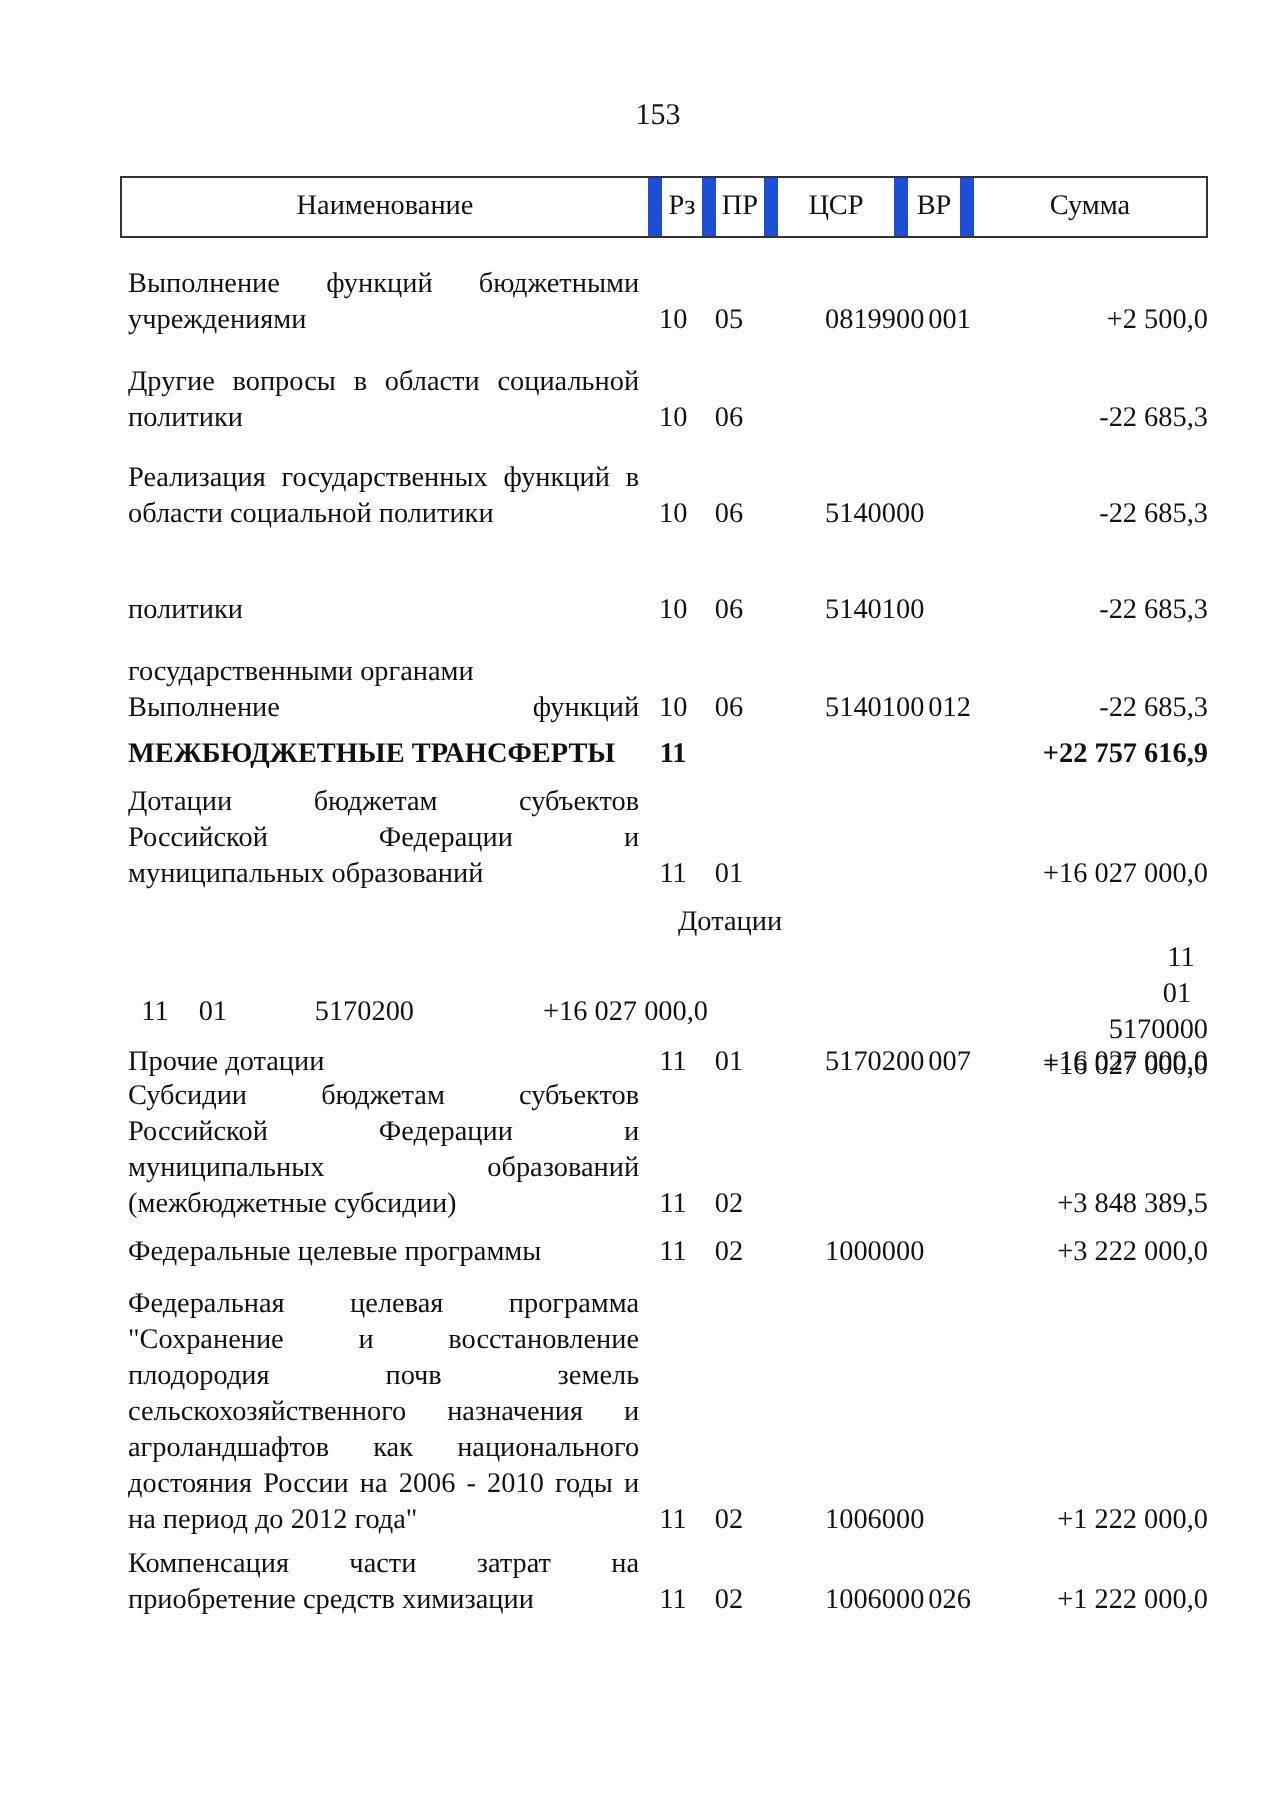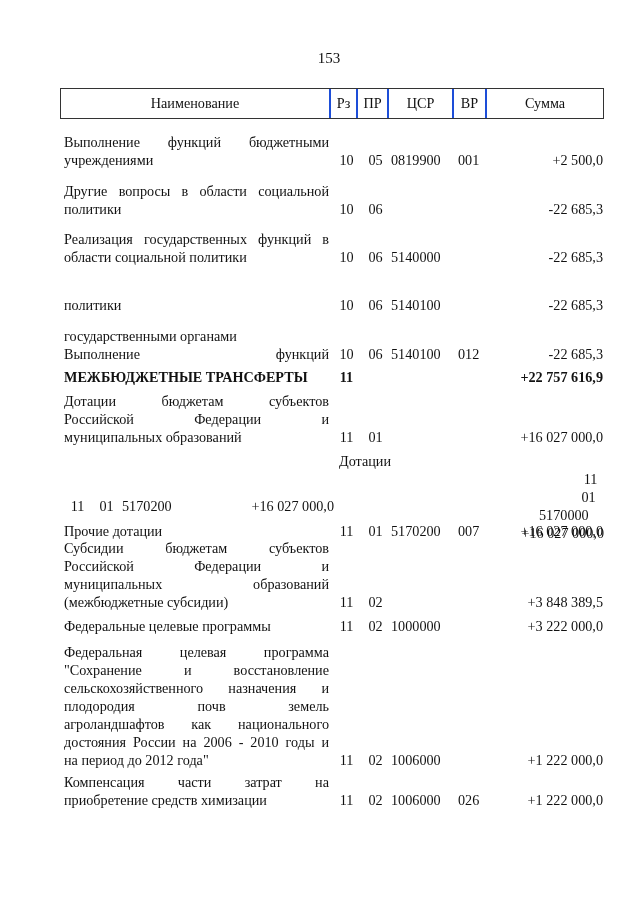--- a/index.html
+++ b/index.html
@@ -11,21 +11,21 @@
   .page-number {
     position: absolute; top: 50px; left: 0; width: 640px; text-align: center;
     font-size: 15px;
     padding-left: 9px;
   }
   .header-row {
     position: absolute; top: 88px; left: 60px; height: 31px;
     display: flex; border: 1px solid #333; box-sizing: border-box; width: 544px;
   }
   .header-row .hc {
-    border-right: 2px solid #1d4ed8; box-sizing: border-box;
+    border-right: 7px solid #1d4ed8; box-sizing: border-box;
     display: flex; align-items: center; justify-content: center; height: 100%;
     font-size: 14.2px;
   }
   .header-row .hc:last-child { border-right: none; }
   .c-name { width: 270px; }
   .c-rz { width: 27px; }
   .c-pr { width: 31px; }
   .c-csr { width: 65px; }
   .c-vr { width: 33px; }
   .c-sum { width: 116px; }
@@ -33,21 +33,21 @@
   .rows { position: absolute; top: 0; left: 0; width: 640px; }
   .row {
     position: absolute; left: 60px; width: 544px; display: flex; align-items: flex-end;
     line-height: 18px;
   }
   .row .name {
     width: 265px; text-align: justify; text-align-last: left; padding-left: 4px;
   }
   .row .rz { width: 27px; text-align: center; margin-left: 4px; }
   .row .pr { width: 31px; text-align: center; }
-  .row .csr { width: 65px; text-align: left; }
+  .row .csr { width: 65px; text-align: right; margin-left: 20px; }
   .row .vr { width: 33px; text-align: left; padding-left: 2px; box-sizing: border-box; }
   .row .sum { width: 114px; text-align: right; }
   .row.bold { font-weight: bold; }
   .name .ln { display: block; text-align: justify; text-align-last: justify; }
   .name .ln.last { text-align-last: left; }
 </style>
 </head>
 <body>
 
 <div class="page-number">153</div>
@@ -185,22 +185,22 @@
       <div class="rz">11</div>
       <div class="pr">02</div>
       <div class="csr">1000000</div>
       <div class="vr"></div>
       <div class="sum">+3 222 000,0</div>
     </div>
     <div class="row" style="top: 643px; height: 126px;">
       <div class="name">
         <span class="ln">Федеральная целевая программа</span>
         <span class="ln">"Сохранение и восстановление</span>
+        <span class="ln">плодородия почв земель</span>
         <span class="ln">сельскохозяйственного назначения и</span>
-        <span class="ln">плодородия почв земель</span>
         <span class="ln">агроландшафтов как национального</span>
         <span class="ln">достояния России на 2006 - 2010 годы и</span>
         <span class="ln last">на период до 2012 года"</span>
       </div>
       <div class="rz">11</div>
       <div class="pr">02</div>
       <div class="csr">1006000</div>
       <div class="vr"></div>
       <div class="sum">+1 222 000,0</div>
     </div>

